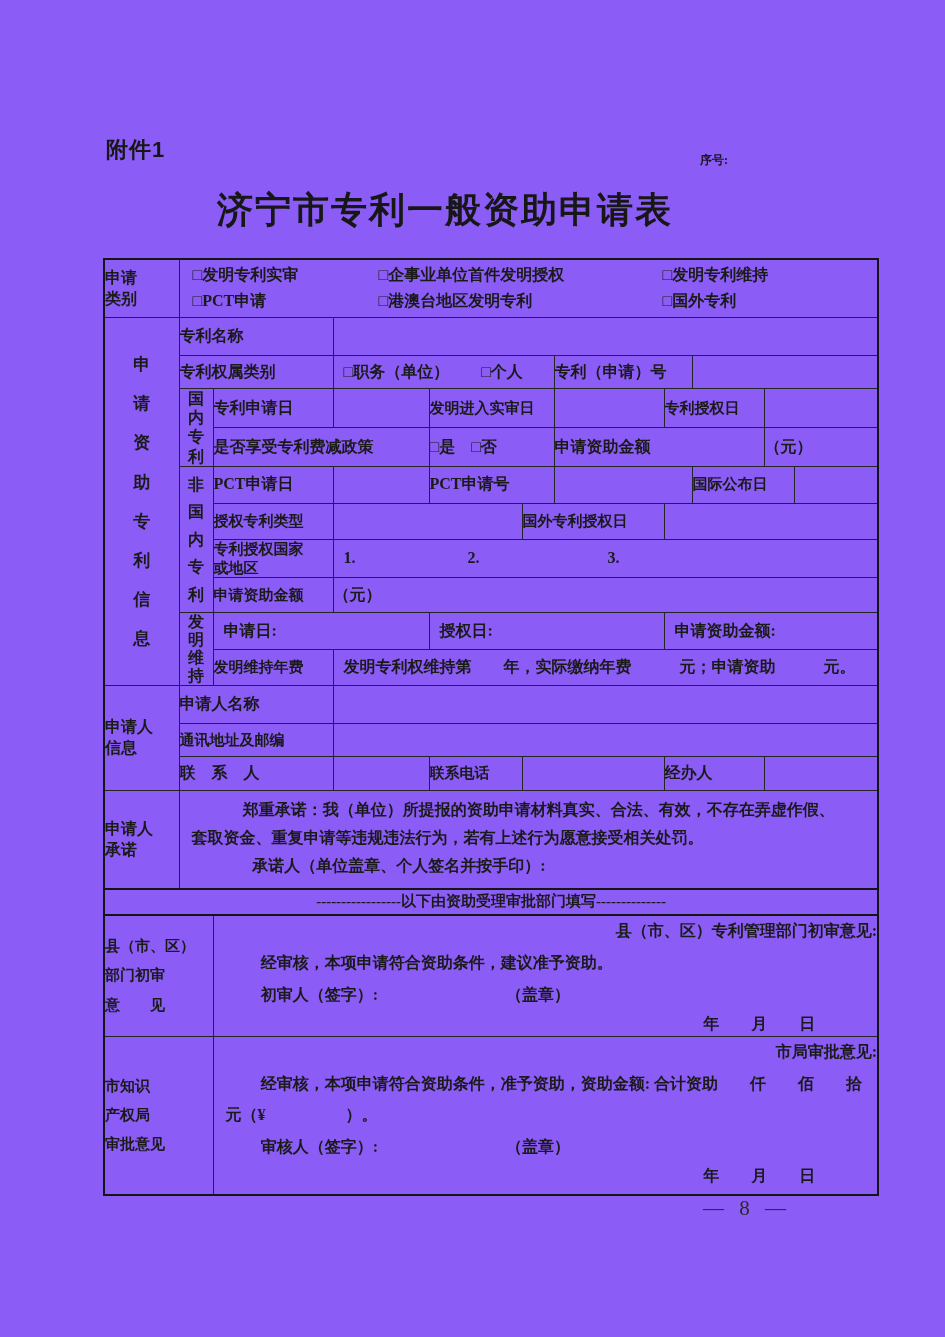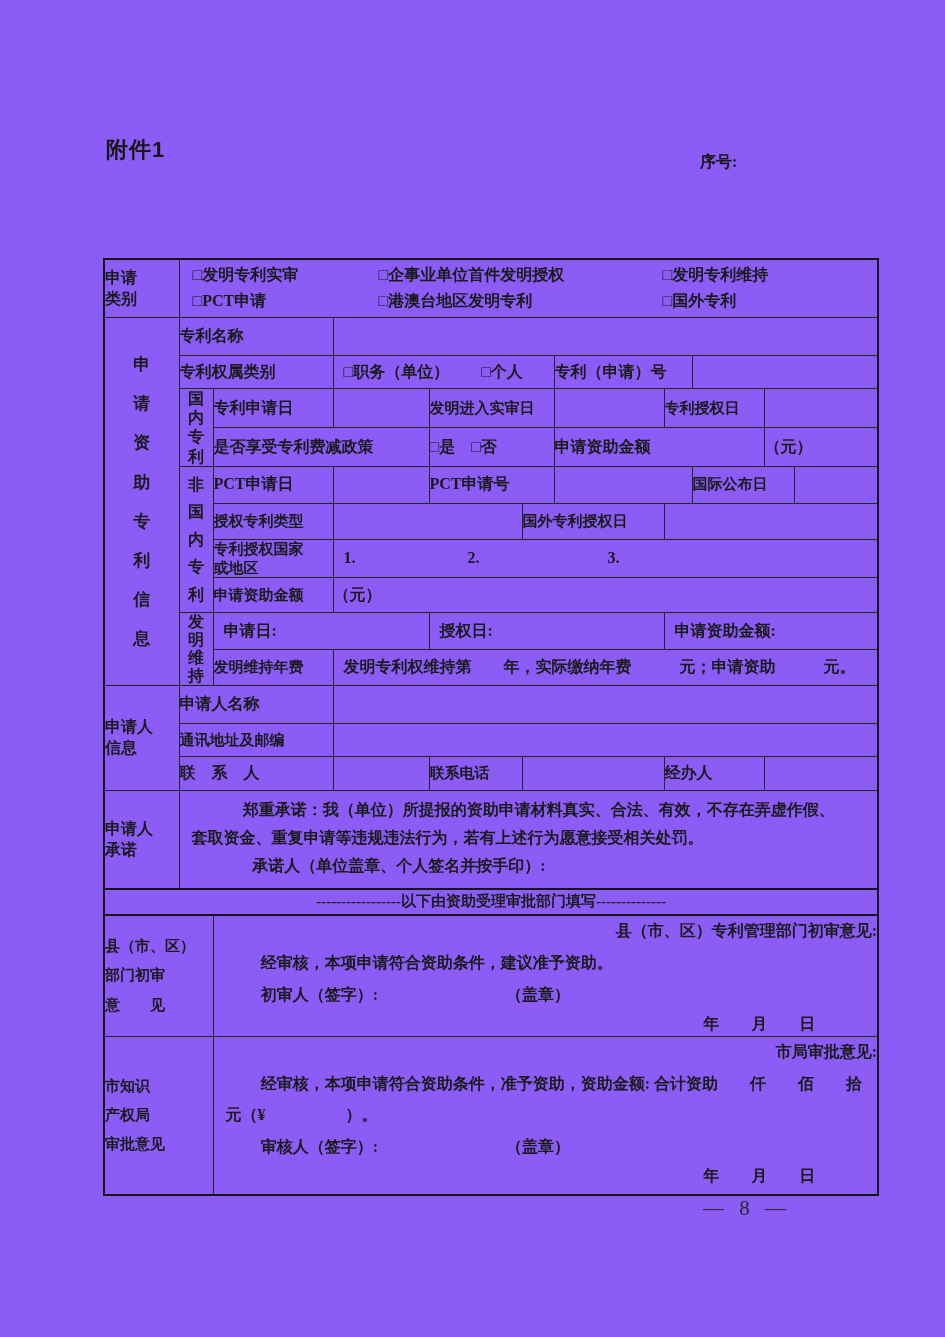--- a/index.html
+++ b/index.html
@@ -9,21 +9,21 @@
     font-family:"Liberation Serif","DejaVu Serif",serif;
     color:#171717;
   }
   .hdr-attachment {
     position:absolute; left:106px; top:135px;
     font-family:"Liberation Sans","DejaVu Sans",sans-serif;
     font-size:22px; font-weight:700; letter-spacing:1px;
   }
   .hdr-serial {
     position:absolute; left:700px; top:152px;
-    font-size:16px; font-weight:700;
+    font-size:12px; font-weight:700;
   }
   .doc-title {
     position:absolute; left:0; right:55px; top:186px;
     text-align:center;
     font-family:"Liberation Sans","DejaVu Sans",sans-serif;
     font-size:36px; font-weight:900; letter-spacing:2px;
   }
   table.form {
     position:absolute; left:103px; top:258px; width:776px;
     border-collapse:collapse; table-layout:fixed;
@@ -66,20 +66,21 @@
     font-size:21px; font-weight:400; letter-spacing:5px; color:#2a2a2a;
   }
 </style>
 </head>
 <body>
 
 <div class="page">
 
   <div class="hdr-attachment">附件1</div>
   <div class="hdr-serial">序号:</div>
+  <div class="doc-title">济宁市专利一般资助申请表</div>
 
   <table class="form">
     <colgroup>
       <col style="width:75px">
         <col style="width:34px">
         <col style="width:120px">
       <col style="width:96px">
         <col style="width:93px">
         <col style="width:32px">
       <col style="width:93px">

